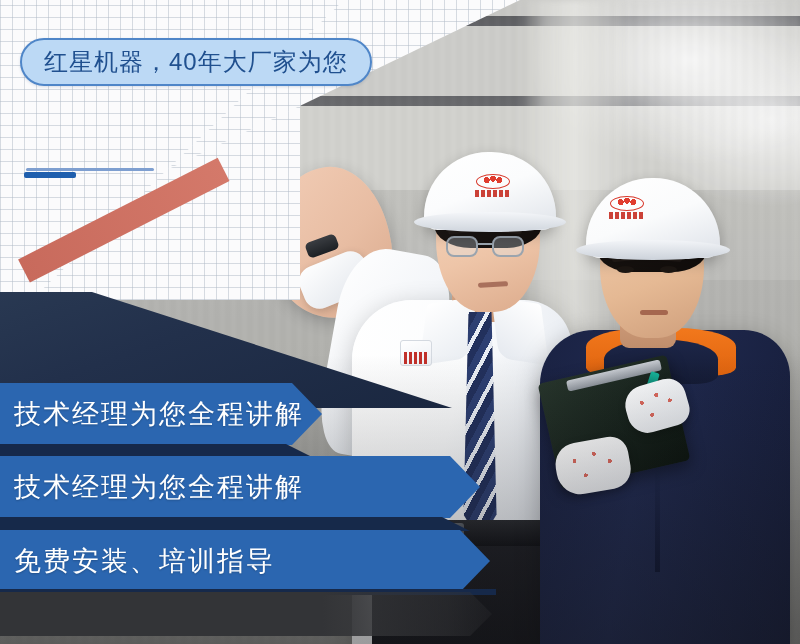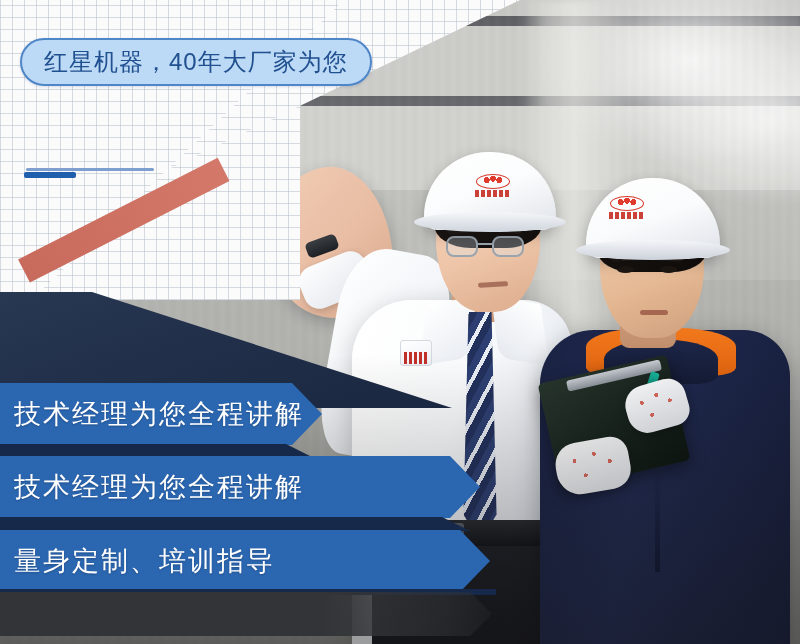--- a/index.html
+++ b/index.html
@@ -498,21 +498,21 @@
 
     <div class="bar-row r2">
       <div class="bar">
         <span class="bar-label">技术经理为您全程讲解</span>
       </div>
       <div class="bar-shadow"></div>
     </div>
 
     <div class="bar-row r3">
       <div class="bar">
-        <span class="bar-label">量身定制、培训指导</span>
+        <span class="bar-label">免费安装、培训指导</span>
       </div>
     </div>
   </div>
 
   <div class="footer-navy"></div>
   <div class="footer-band"></div>
 
 </div>
 
 </body></html>

